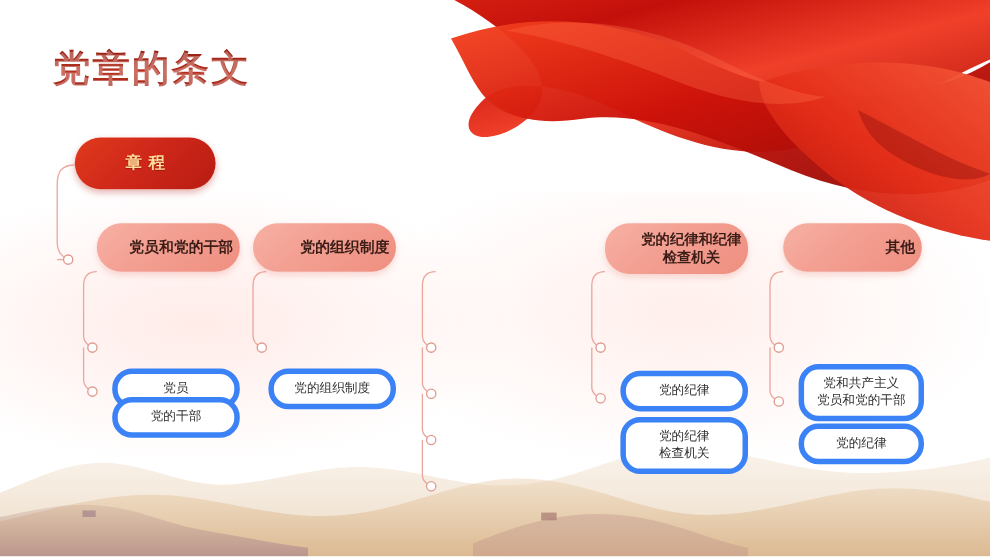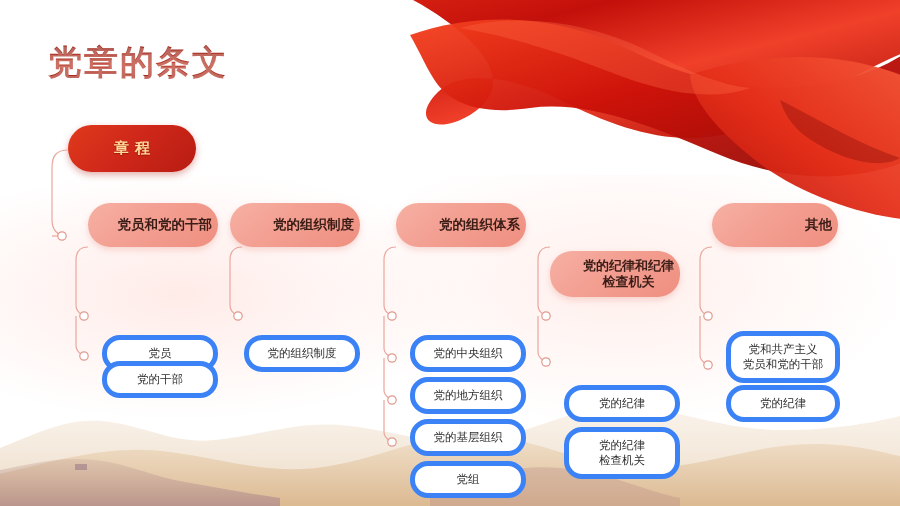--- a/index.html
+++ b/index.html
@@ -228,41 +228,22 @@
     <div class="cat-pill">
       <span>党的组织制度</span>
     </div>
     <div class="sub-list">
       <div class="sub-pill" style="top:88px;">
         <span>党的组织制度</span>
       </div>
     </div>
   </div>
 
-  <div class="column" style="left:396px; top:203px;">
-    <div class="cat-pill">
-      <span>党的组织体系</span>
-    </div>
-    <div class="sub-list">
-      <div class="sub-pill" style="top:88px;">
-        <span>党的中央组织</span>
-      </div>
-      <div class="sub-pill" style="top:130px;">
-        <span>党的地方组织</span>
-      </div>
-      <div class="sub-pill" style="top:172px;">
-        <span>党的基层组织</span>
-      </div>
-      <div class="sub-pill" style="top:214px;">
-        <span>党组</span>
-      </div>
-    </div>
-  </div>
-
-  <div class="column" style="left:550px; top:203px;margin-top:48px;">
+
+  <div class="column" style="left:550px; top:203px;">
     <div class="cat-pill two-line">
       <span>
         <span>党的纪律和纪律</span><br>
         <span>检查机关</span>
       </span>
     </div>
     <div class="sub-list">
       <div class="sub-pill" style="top:88px;">
         <span>党的纪律</span>
       </div>

